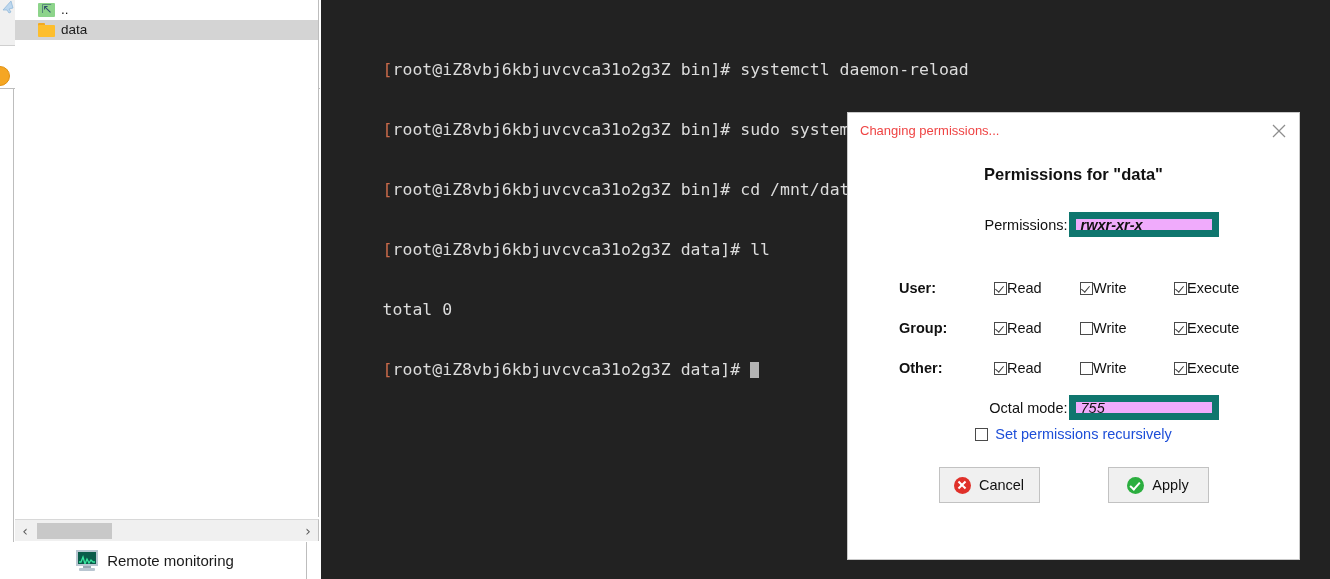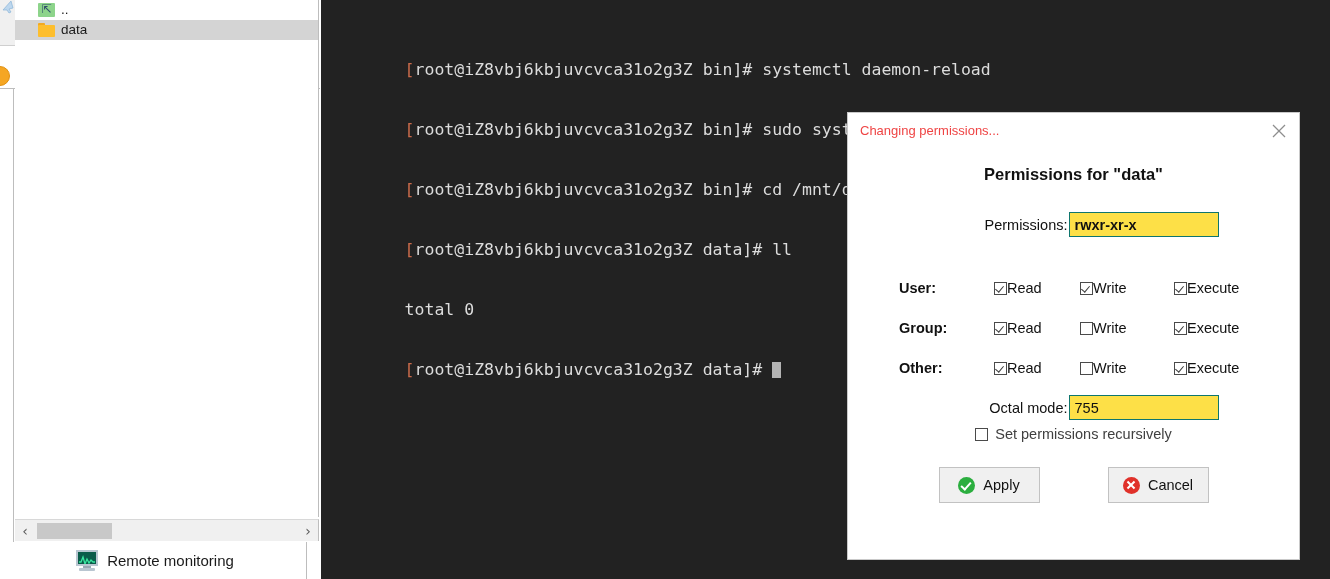--- a/index.html
+++ b/index.html
@@ -236,21 +236,21 @@
   
   #terminal {
     position: absolute;
     left: 321px; top: 0;
     width: 1009px;
     height: 579px;
     background: #222222;
     overflow: hidden;
   }
   #terminal-lines {
-    padding: 0 0 0 24px;
+    padding: 0 0 0 2px;
     font-family: "DejaVu Sans Mono", monospace;
     font-size: 16.5px;
     line-height: 20px;
     color: #dcdcdc;
     white-space: pre;
   }
   .term-line {
     height: 20px;
     white-space: pre;
   }
@@ -309,29 +309,30 @@
     font-size: 14.5px;
     color: #111111;
     text-align: right;
     width: 140px;
     padding-right: 1px;
     box-sizing: border-box;
   }
   .text-input {
     width: 150px;
     height: 25px;
-    border: 1px solid #0f766e;
+    border: 7px solid #0f766e;
     box-sizing: border-box;
     padding: 0 5px;
     font-size: 14.5px;
     color: #111111;
-    background: #fde047;
+    background: #f0abfc;
     display: flex;
     align-items: center;
     font-family: "Liberation Sans", sans-serif;
+    font-style: italic;
   }
   .text-input.bold { font-weight: bold; }
 
   #perm-grid {
     margin-top: 38px;
     padding-left: 51px;
   }
   .perm-row {
     display: flex;
     align-items: center;
@@ -373,21 +374,21 @@
     transform: rotate(40deg);
   }
 
   #recursive-row {
     margin-top: 6px;
     display: flex;
     align-items: center;
     justify-content: center;
     gap: 7px;
     font-size: 14.5px;
-    color: #404040;
+    color: #1d4ed8;
   }
 
   #dialog-buttons {
     margin-top: 25px;
     display: flex;
     justify-content: center;
     gap: 68px;
   }
   .dlg-button {
     width: 101px;
@@ -591,21 +592,21 @@
     <div class="text-input">755</div>
   </div>
 
   <div id="recursive-row">
     <span class="cbox"></span>
     <span>Set permissions recursively</span>
   </div>
 
   <div id="dialog-buttons">
     <div class="dlg-button">
+      <span class="badge-icon err"></span>
+      <span>Cancel</span>
+    </div>
+    <div class="dlg-button">
       <span class="badge-icon ok"></span>
       <span>Apply</span>
     </div>
-    <div class="dlg-button">
-      <span class="badge-icon err"></span>
-      <span>Cancel</span>
-    </div>
   </div>
 </div>
 
 </body></html>

